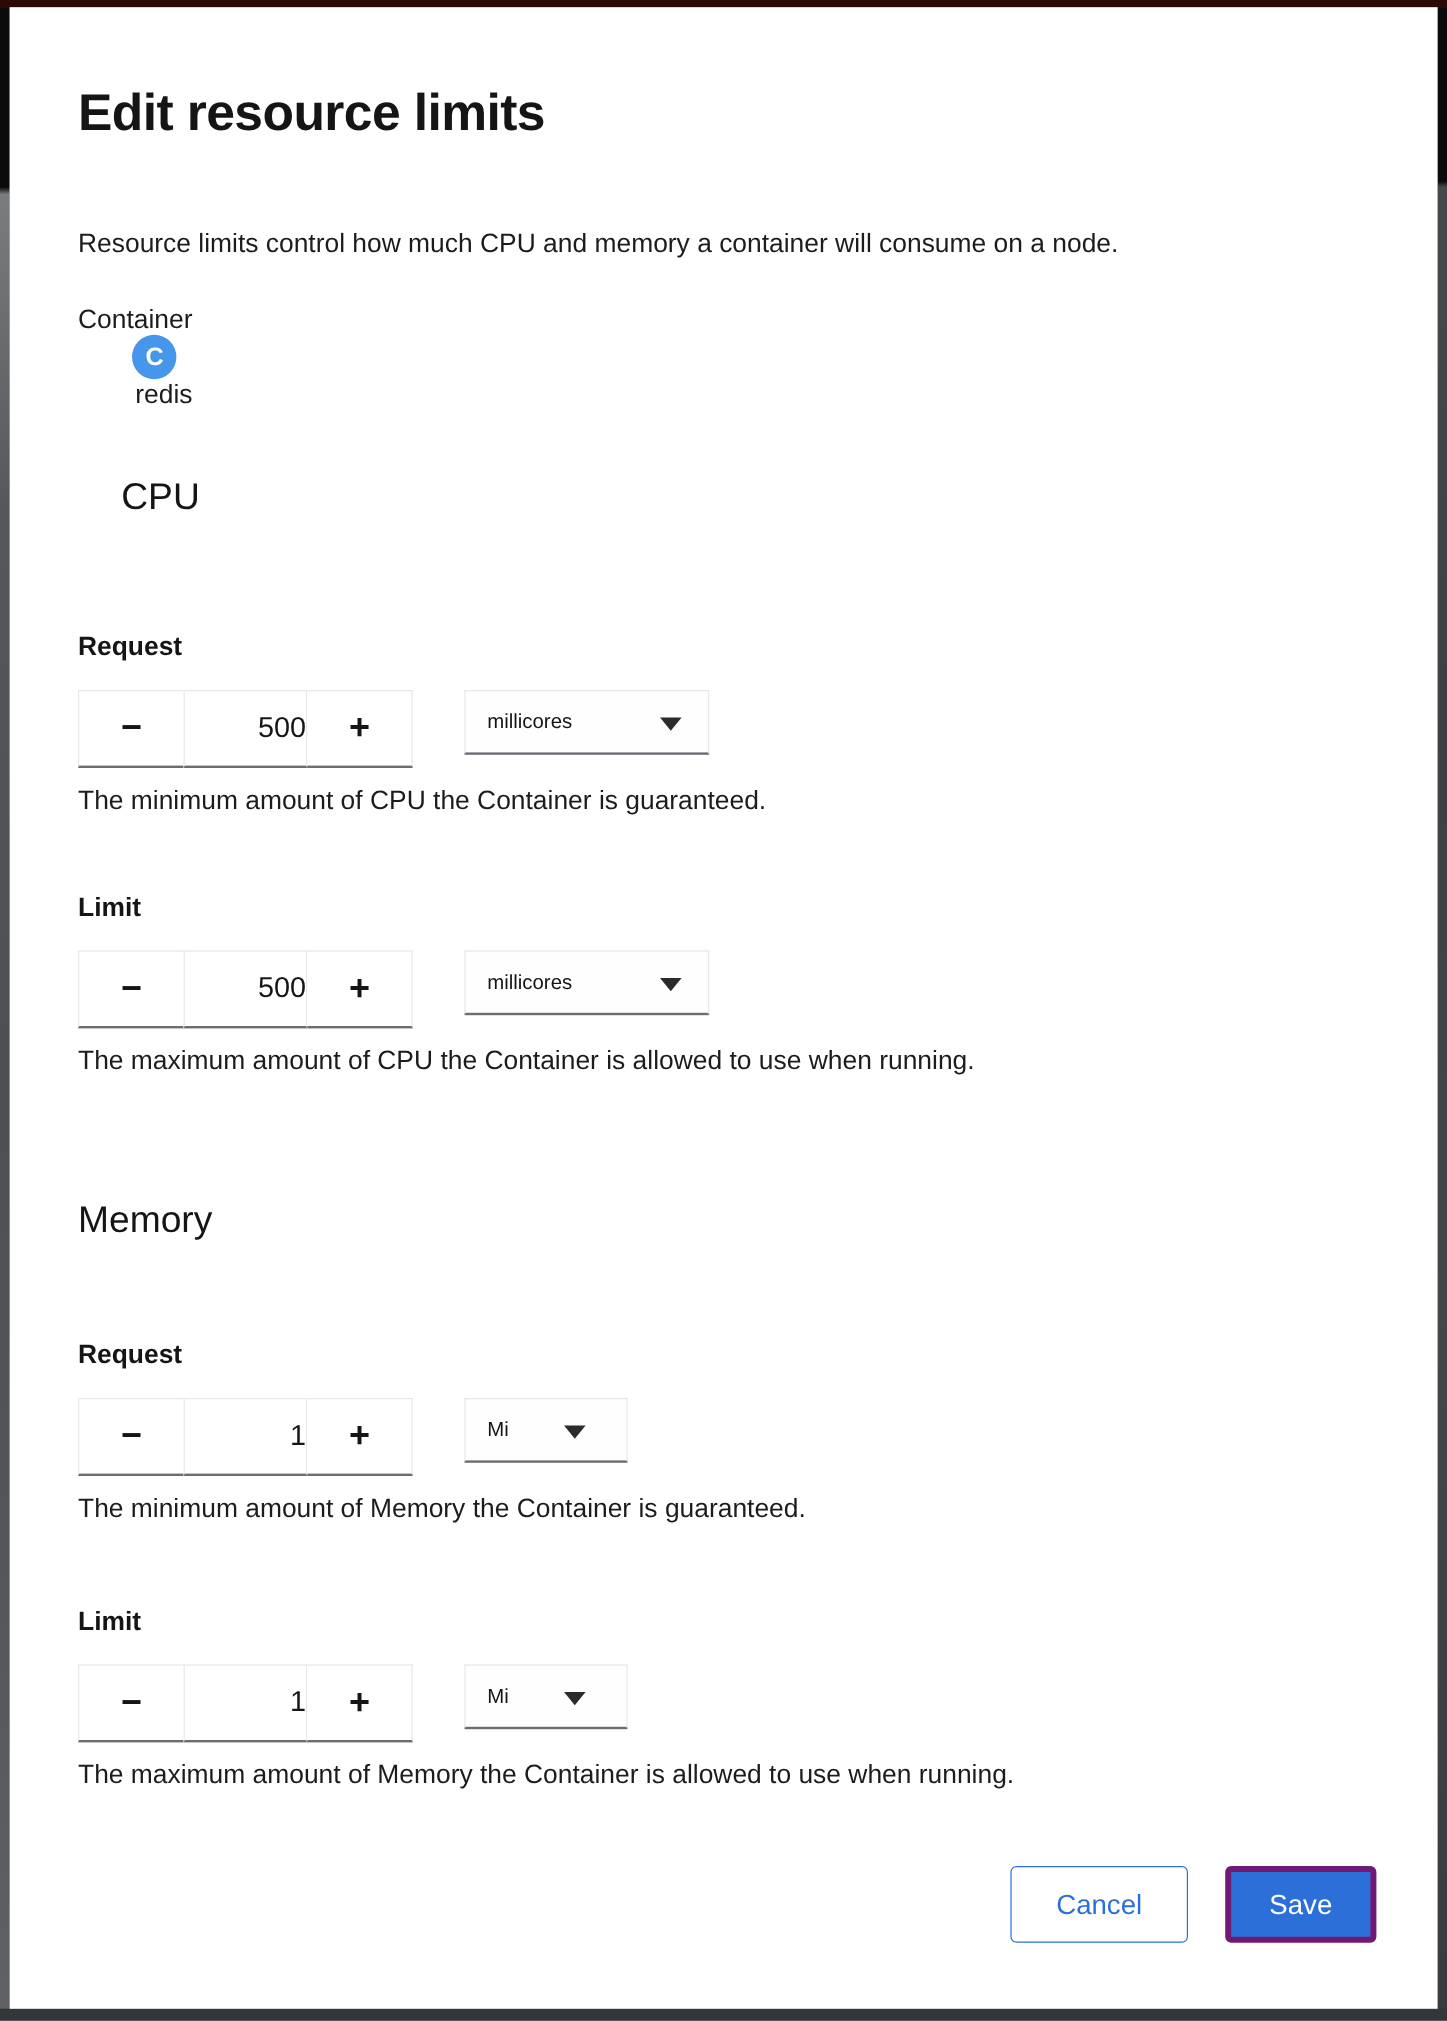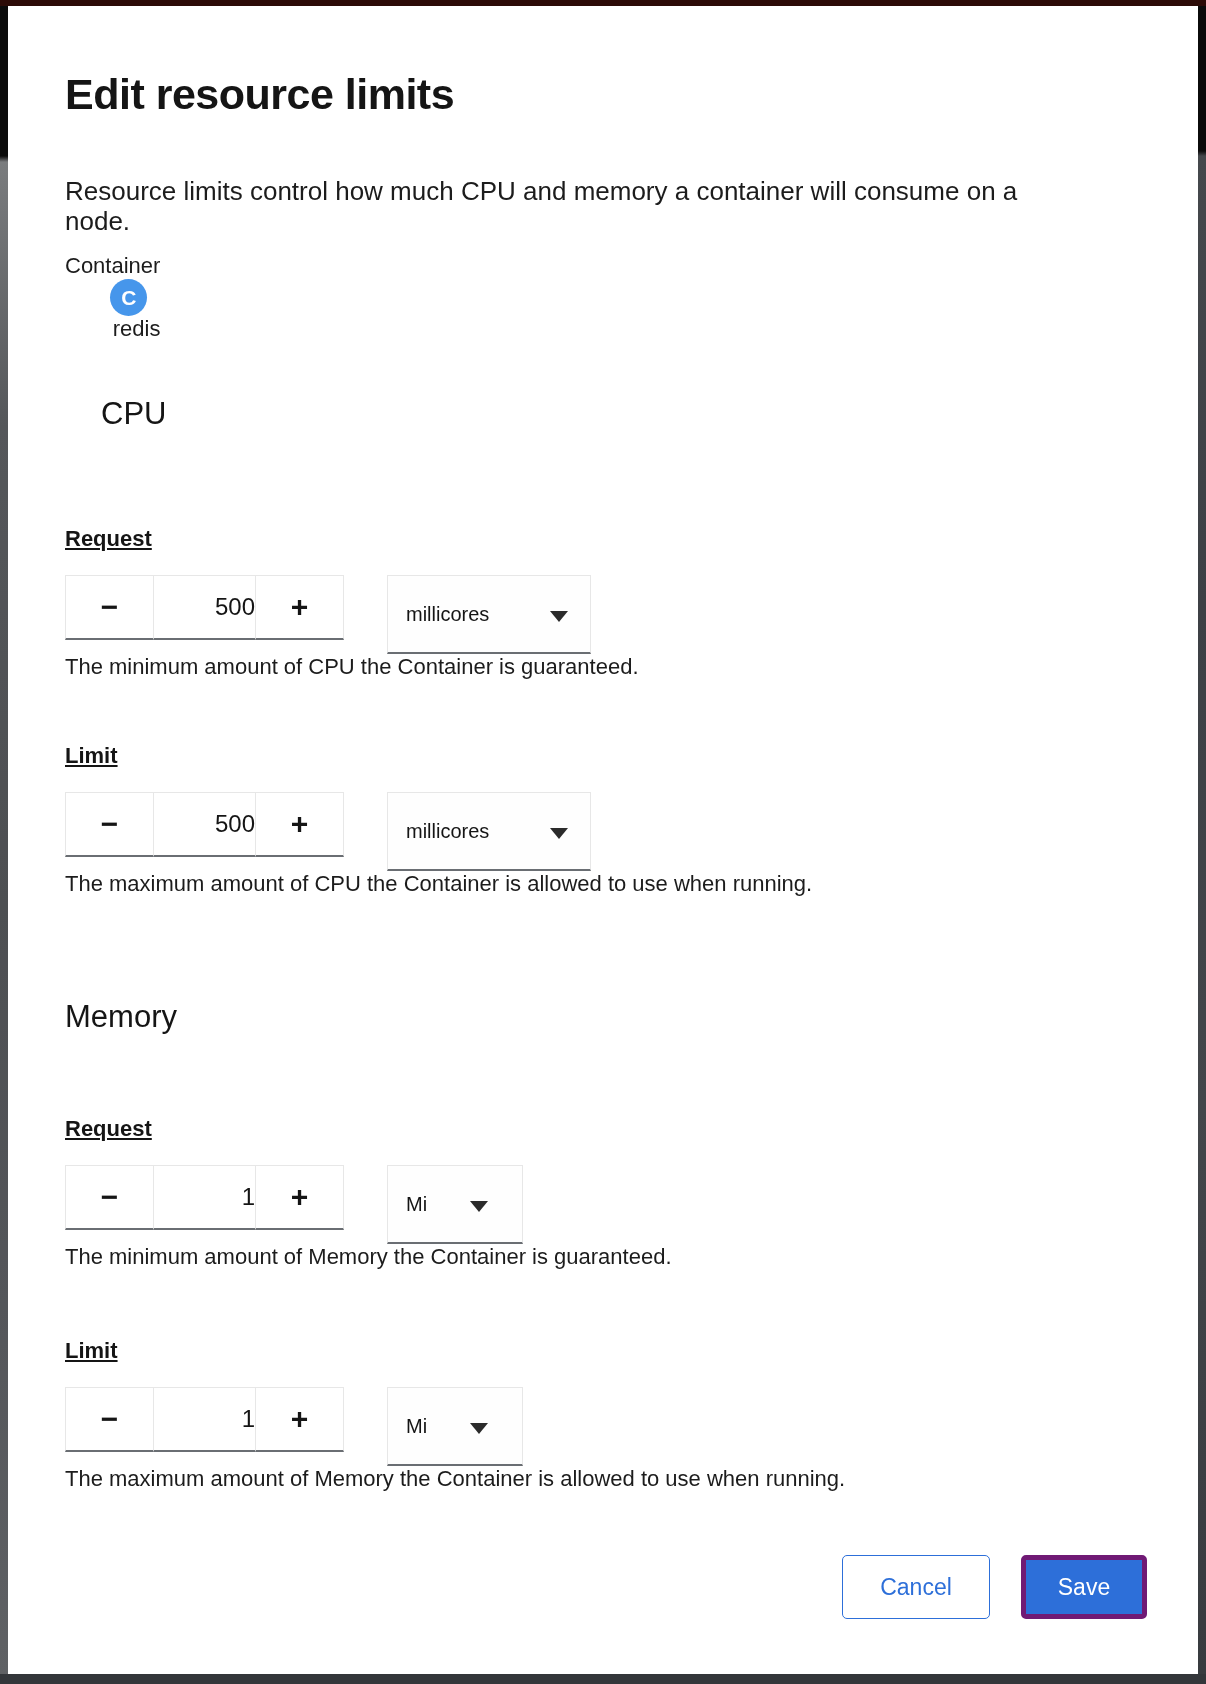--- a/index.html
+++ b/index.html
@@ -14,48 +14,48 @@
     background:linear-gradient(180deg,#0b0b0b 0,#0b0b0b 150px,#7a7c7e 156px,#55575a 420px,#4d4f52 900px,#54565a 1300px,#5f6164 100%); }
   .edge-right { left:1198px; top:6px; width:8px; height:1668px;
     background:linear-gradient(180deg,#0b0b0b 0,#0b0b0b 145px,#45484c 150px,#3d4045 600px,#43464a 1100px,#383b3f 100%); }
   .edge-bottom{ left:0; top:1674px; width:1206px; height:10px; background:#33363a; }
 
   .modal { position:absolute; left:8px; top:6px; width:1190px; height:1668px; background:#ffffff; }
 
   .abs { position:absolute; }
 
   .title { left:57px; top:64px; font-size:43px; font-weight:700; letter-spacing:-0.5px; color:#151515; }
-  .desc  { left:57px; top:170px; width:1020px; font-size:26px; line-height:30px; color:#1c1c1c; }
+  .desc  { left:57px; top:182px; width:1020px; font-size:22px; line-height:30px; color:#1c1c1c; }
 
   .container-row { left:57px; top:247px; display:flex; align-items:flex-end; font-size:22px; color:#1c1c1c;flex-direction:column; }
   .badge { width:37px; height:37px; margin:0 13px 0 19px; border-radius:50%; background:#4696eb;
     color:#ffffff; font-size:21px; font-weight:600; display:flex; align-items:center; justify-content:center; }
 
   .section-heading { left:57px; font-size:31px; font-weight:400; color:#151515; }
   .sh-cpu { top:390px;margin-left:36px; }
   .sh-mem { top:993px;text-align:center; }
 
   .field { left:57px; width:1080px; }
   .f1 { top:520px; } .f2 { top:737px; } .f3 { top:1110px; } .f4 { top:1332px; }
-  .field .flabel { font-size:22px; font-weight:700; color:#151515; height:27px;text-decoration:underline; }
+  .field .flabel { font-size:22px; font-weight:700; color:#151515; height:27px; }
   .field .row { margin-top:22px; display:flex; align-items:stretch; height:65px; }
 
   .stepper { display:flex; height:65px; }
   .step-btn { width:88px; height:65px; background:#ffffff; cursor:pointer;
     border:1px solid #e7e7e7; border-bottom:2px solid #6a6e73;
     font-size:30px; font-weight:700; color:#151515; display:flex; align-items:center; justify-content:center; }
   .step-btn.minus { border-right:none; }
   .step-btn.plus  { border-left:none;  }
   .num-input { width:103px; height:65px; border:1px solid #e7e7e7; border-bottom:2px solid #6a6e73;
     font-family:"Liberation Sans", sans-serif; font-size:24px; color:#151515;
     text-align:right; outline:none; background:#ffffff; }
 
-  .unit-select { margin-left:43px; height:79px; background:#fefefe; cursor:pointer;
+  .unit-select { margin-left:43px; height:54px; background:#fefefe; cursor:pointer;
     border:1px solid #e7e7e7; border-bottom:2px solid #6a6e73;
-    display:flex; align-items:center; font-size:20px; color:#151515; padding:0 0 0 18px; }
+    display:flex; align-items:center; font-size:17px; color:#151515; padding:0 0 0 18px; }
   .unit-select.wide   { width:204px; }
   .unit-select.narrow { width:136px; }
   .unit-select .unit-text { flex:1 0 auto; }
   .caret { width:0; height:0; border-left:9px solid transparent; border-right:9px solid transparent;
     border-top:11px solid #2b2b2b; margin:4px 22px 0 24px; flex:0 0 auto; }
   .unit-select.narrow .caret { margin-right:34px; }
 
   .field .help { margin-top:13px; font-size:22px; line-height:27px; color:#1c1c1c; }
 
   .actions { left:0; top:1549px; width:1139px; display:flex; justify-content:flex-end; gap:31px; }

